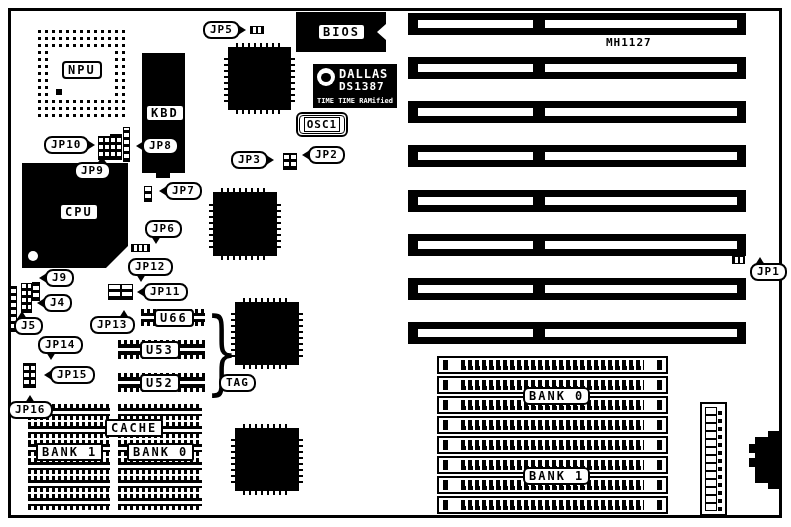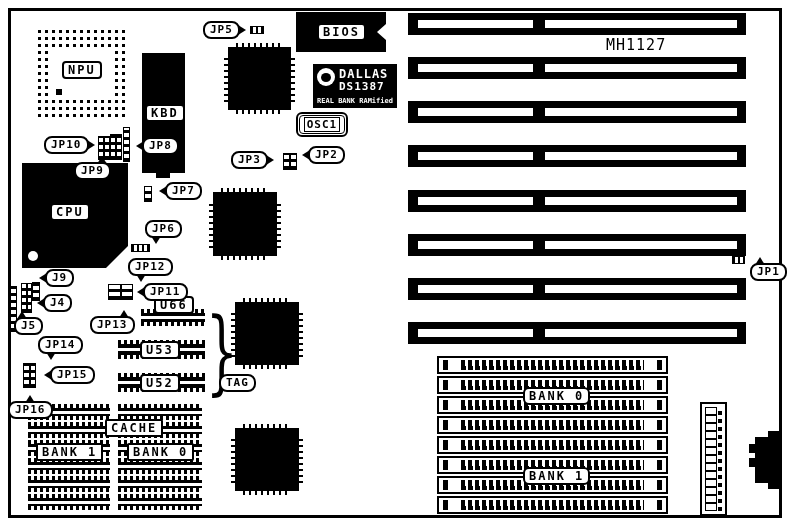--- a/index.html
+++ b/index.html
@@ -21,21 +21,21 @@
   .ar-d::after { top:100%; left:50%; transform:translateX(-50%); border-top:8px solid #000; }
   .au-left::after  { left:25%; }
   .au-right::after { left:78%; }
   .ad-left::after  { left:28%; }
   .no-ar::after { display:none; }
 
   
   .boxlabel { position:absolute; z-index:5; background:#fff; border:2px solid #000; border-radius:4px;
               font-weight:bold; font-size:12px; line-height:14px; letter-spacing:2px;
               padding:0 4px; white-space:nowrap; }
-  .plain-label { position:absolute; z-index:5; font-weight:normal; font-size:15px; letter-spacing:1px; }
+  .plain-label { position:absolute; z-index:5; font-weight:bold; font-size:11px; letter-spacing:1px; }
 
   
   .isa-slot { position:absolute; left:408px; width:338px; height:22px; background:#000; }
   .isa-slot::before { content:''; position:absolute; left:10px;  top:7px; width:115px; height:8px; background:#fff; }
   .isa-slot::after  { content:''; position:absolute; left:137px; top:7px; width:192px; height:8px; background:#fff; }
 
   
   .simm { position:absolute; left:437px; width:231px; height:18px; border:2px solid #000; background:#fff; }
   .simm::before { content:''; position:absolute; left:4px;  top:2px; bottom:2px; width:5px; background:#000; }
   .simm::after  { content:''; position:absolute; right:4px; top:2px; bottom:2px; width:5px; background:#000; }
@@ -144,30 +144,30 @@
   <div class="npu-center"></div>
   <div class="npu-dot"></div>
   <div class="boxlabel" style="left:62px; top:61px">NPU</div>
 
   <div class="kbd"></div>
   <div class="kbd-tab"></div>
   <div class="boxlabel" style="left:145px; top:104px">KBD</div>
 
   <div class="cpu"></div>
   <div class="cpu-dot"></div>
-  <div class="boxlabel" style="left:50px; top:203px">CPU</div>
+  <div class="boxlabel" style="left:59px; top:203px">CPU</div>
 
   <div class="bios"></div>
   <div class="boxlabel" style="left:317px; top:23px">BIOS</div>
 
   <div class="dallas">
     <span class="dallas-logo"></span>
     <span class="dallas-brand">DALLAS</span>
     <span class="dallas-part">DS1387</span>
-    <span class="dallas-sub">REAL BANK RAMified</span>
+    <span class="dallas-sub">TIME TIME RAMified</span>
   </div>
 
   <div class="osc">
     <span>OSC1</span>
   </div>
 
   <div class="qfp" style="left:228px; top:47px;  width:63px; height:63px">
       <i class="pt"></i>
       <i class="pb"></i>
       <i class="pl"></i>
@@ -202,21 +202,21 @@
   <div class="jv cols2" style="left:108px; top:284px; width:25px; height:16px"></div>
   <div class="jv" style="left:10px; top:286px; width:7px;  height:46px"></div>
   <div class="jv cols2" style="left:21px; top:283px; width:11px; height:30px"></div>
   <div class="jv" style="left:32px; top:282px; width:8px;  height:19px"></div>
   <div class="jv cols2" style="left:23px; top:363px; width:13px; height:25px"></div>
   <div class="jh" style="left:732px; top:256px; width:13px; height:8px"></div>
 
   <div class="dip" style="left:141px; top:309px; width:64px; height:17px"></div>
   <div class="dip" style="left:118px; top:340px; width:87px; height:19px"></div>
   <div class="dip" style="left:118px; top:373px; width:87px; height:19px"></div>
-  <div class="boxlabel" style="left:154px; top:296px">U66</div>
+  <div class="boxlabel" style="left:154px; top:309px">U66</div>
   <div class="boxlabel" style="left:140px; top:341px">U53</div>
   <div class="boxlabel" style="left:140px; top:374px">U52</div>
   <div class="brace">}</div>
 
   <div class="dip" style="left:28px;  top:404px; width:82px; height:16px"></div>
   <div class="dip" style="left:28px;  top:422px; width:82px; height:16px"></div>
   <div class="dip" style="left:28px;  top:440px; width:82px; height:16px"></div>
   <div class="dip" style="left:28px;  top:458px; width:82px; height:16px"></div>
   <div class="dip" style="left:28px;  top:476px; width:82px; height:16px"></div>
   <div class="dip" style="left:28px;  top:494px; width:82px; height:16px"></div>

